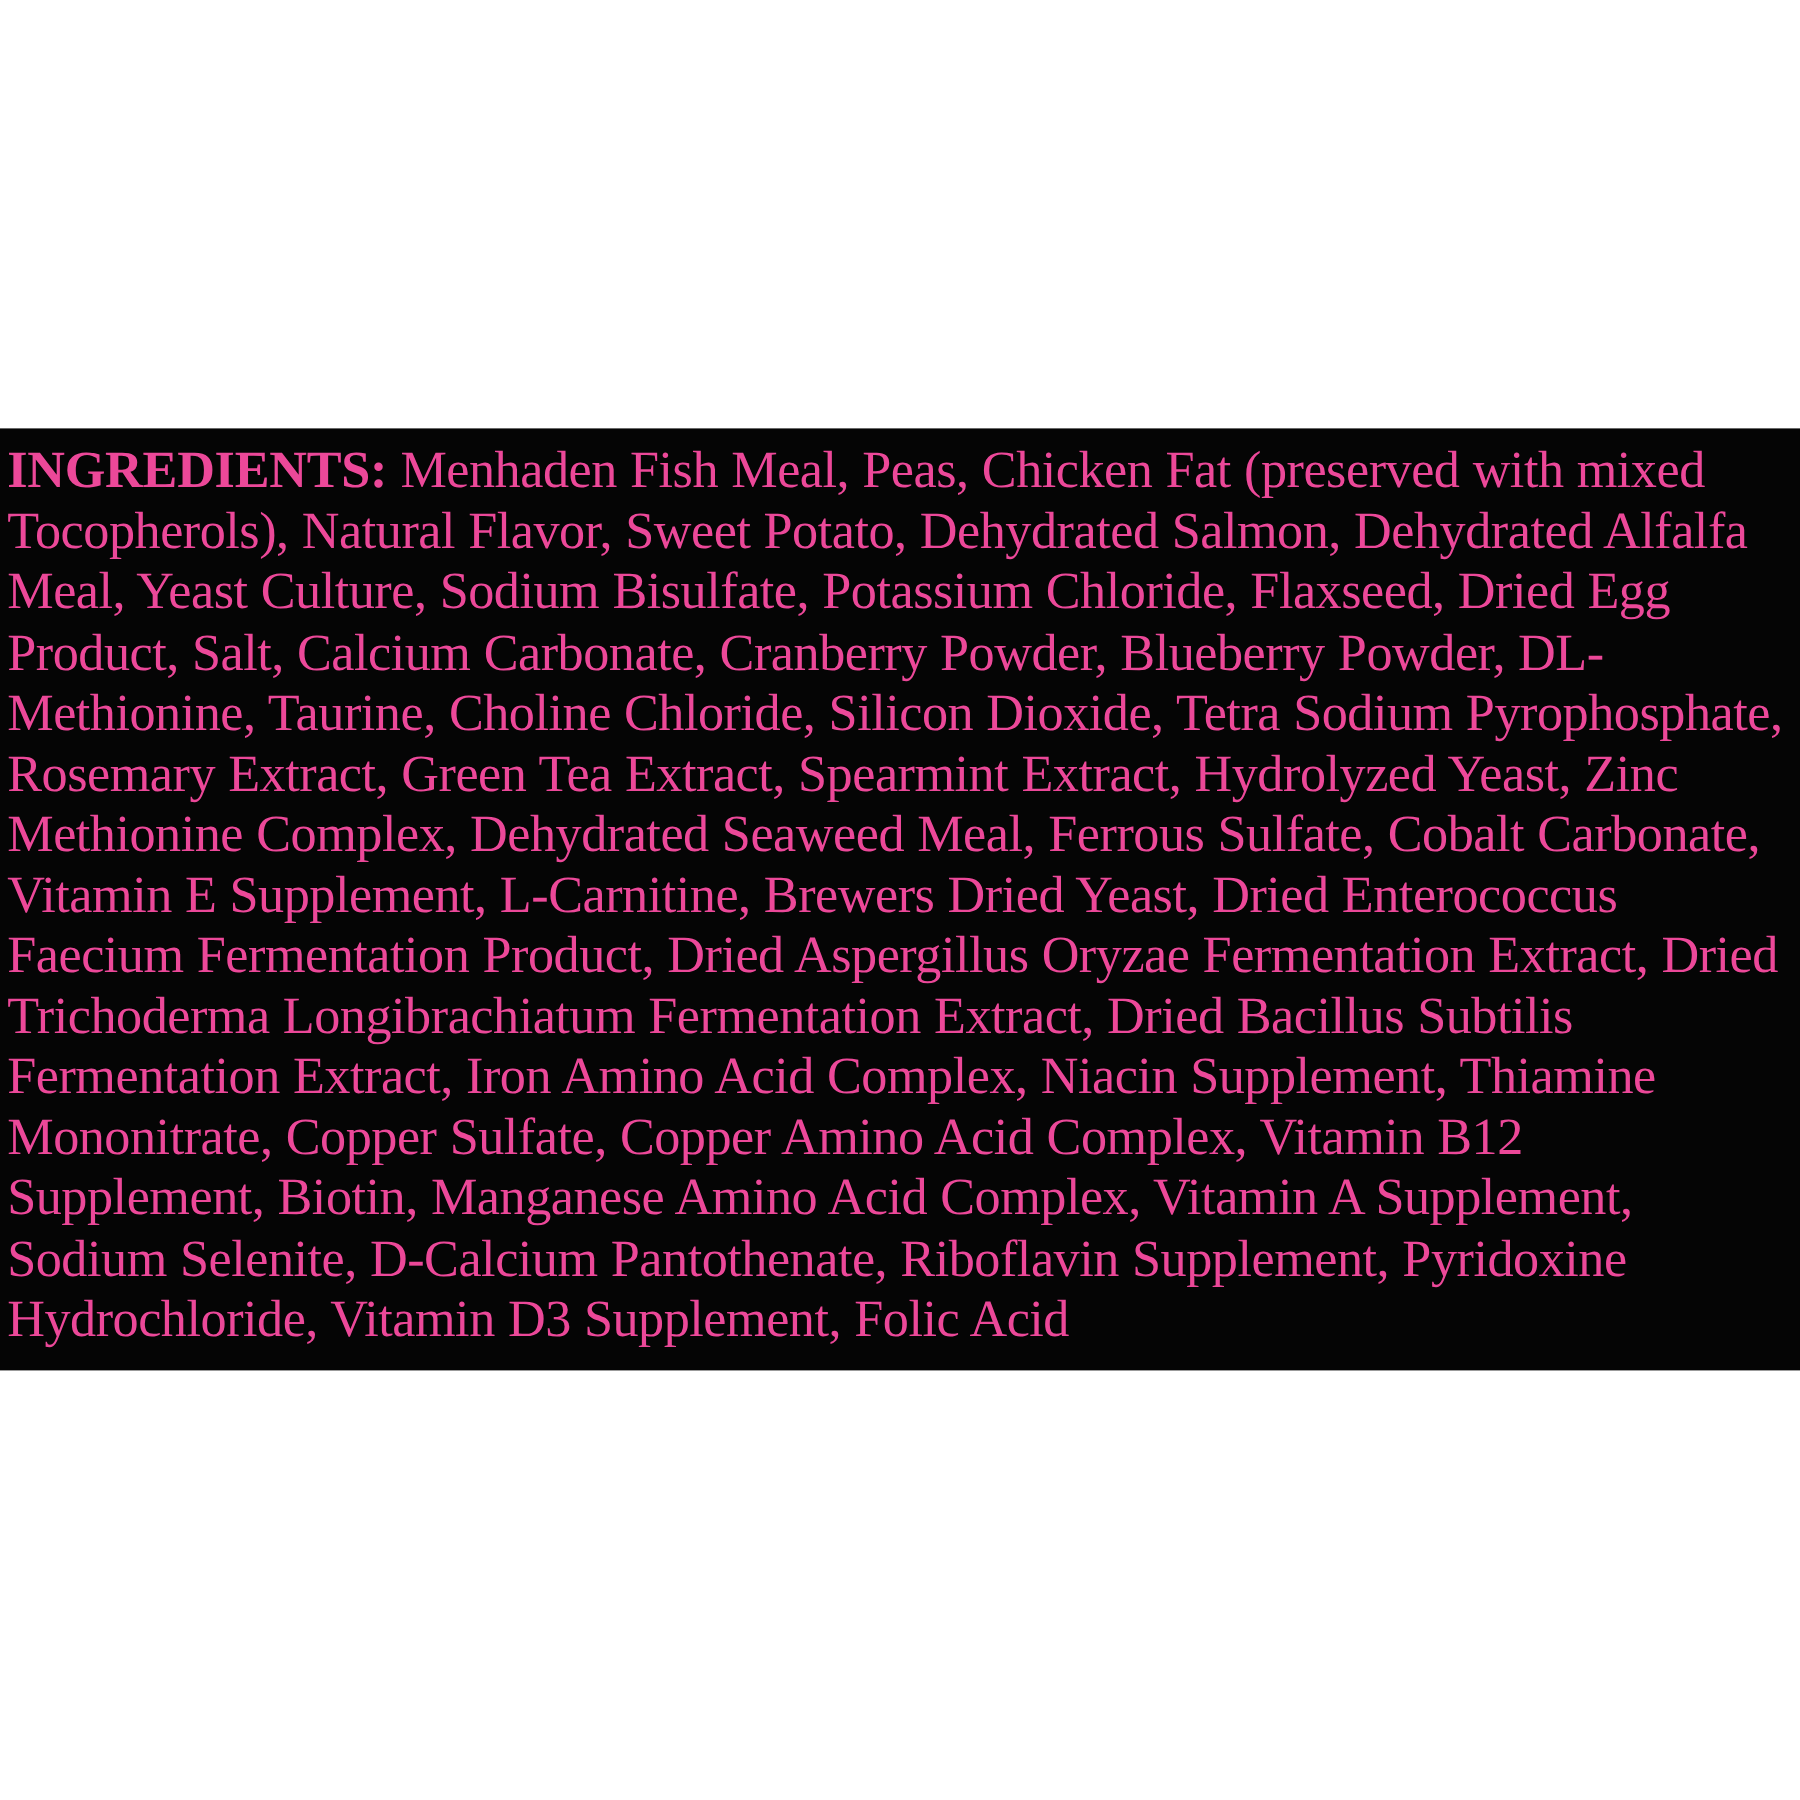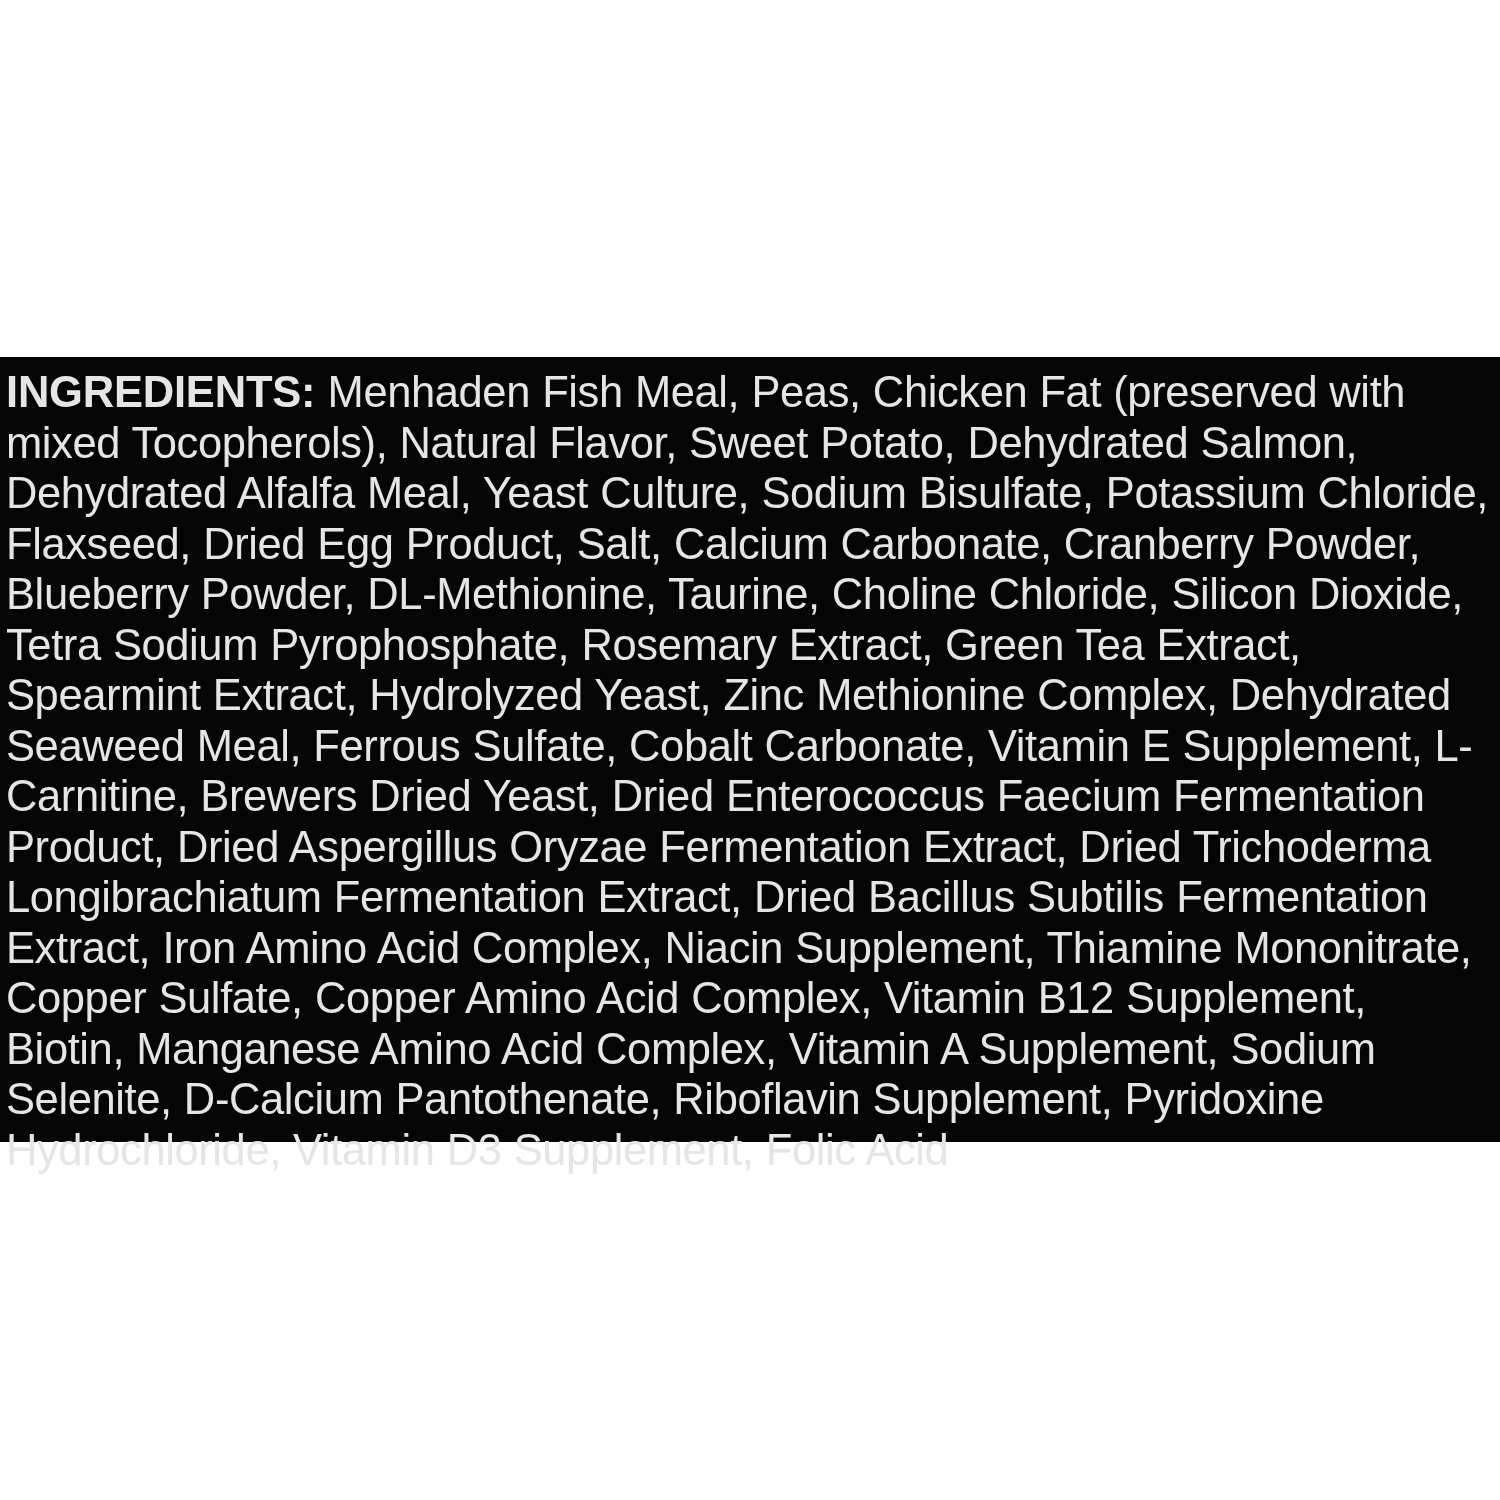--- a/index.html
+++ b/index.html
@@ -24,22 +24,22 @@
     position: absolute;
     left: 0;
     top: 357px;
     width: 1500px;
     height: 785px;
     background: #050505;
     box-sizing: border-box;
     padding: 10px 6px 0 6px;
   }
   .ingredients-text {
-    color: #e5e5e5;
-    font-family: Liberation Sans, sans-serif;
+    color: #ec4899;
+    font-family: Liberation Serif, serif;
     font-size: 43.5px;
     line-height: 50.5px;
     letter-spacing: -0.4px;
     word-spacing: 0.5px;
     text-align: left;
     margin: 0;
     padding: 0;
     -webkit-font-smoothing: antialiased;
   }
   .ingredients-text .label {

